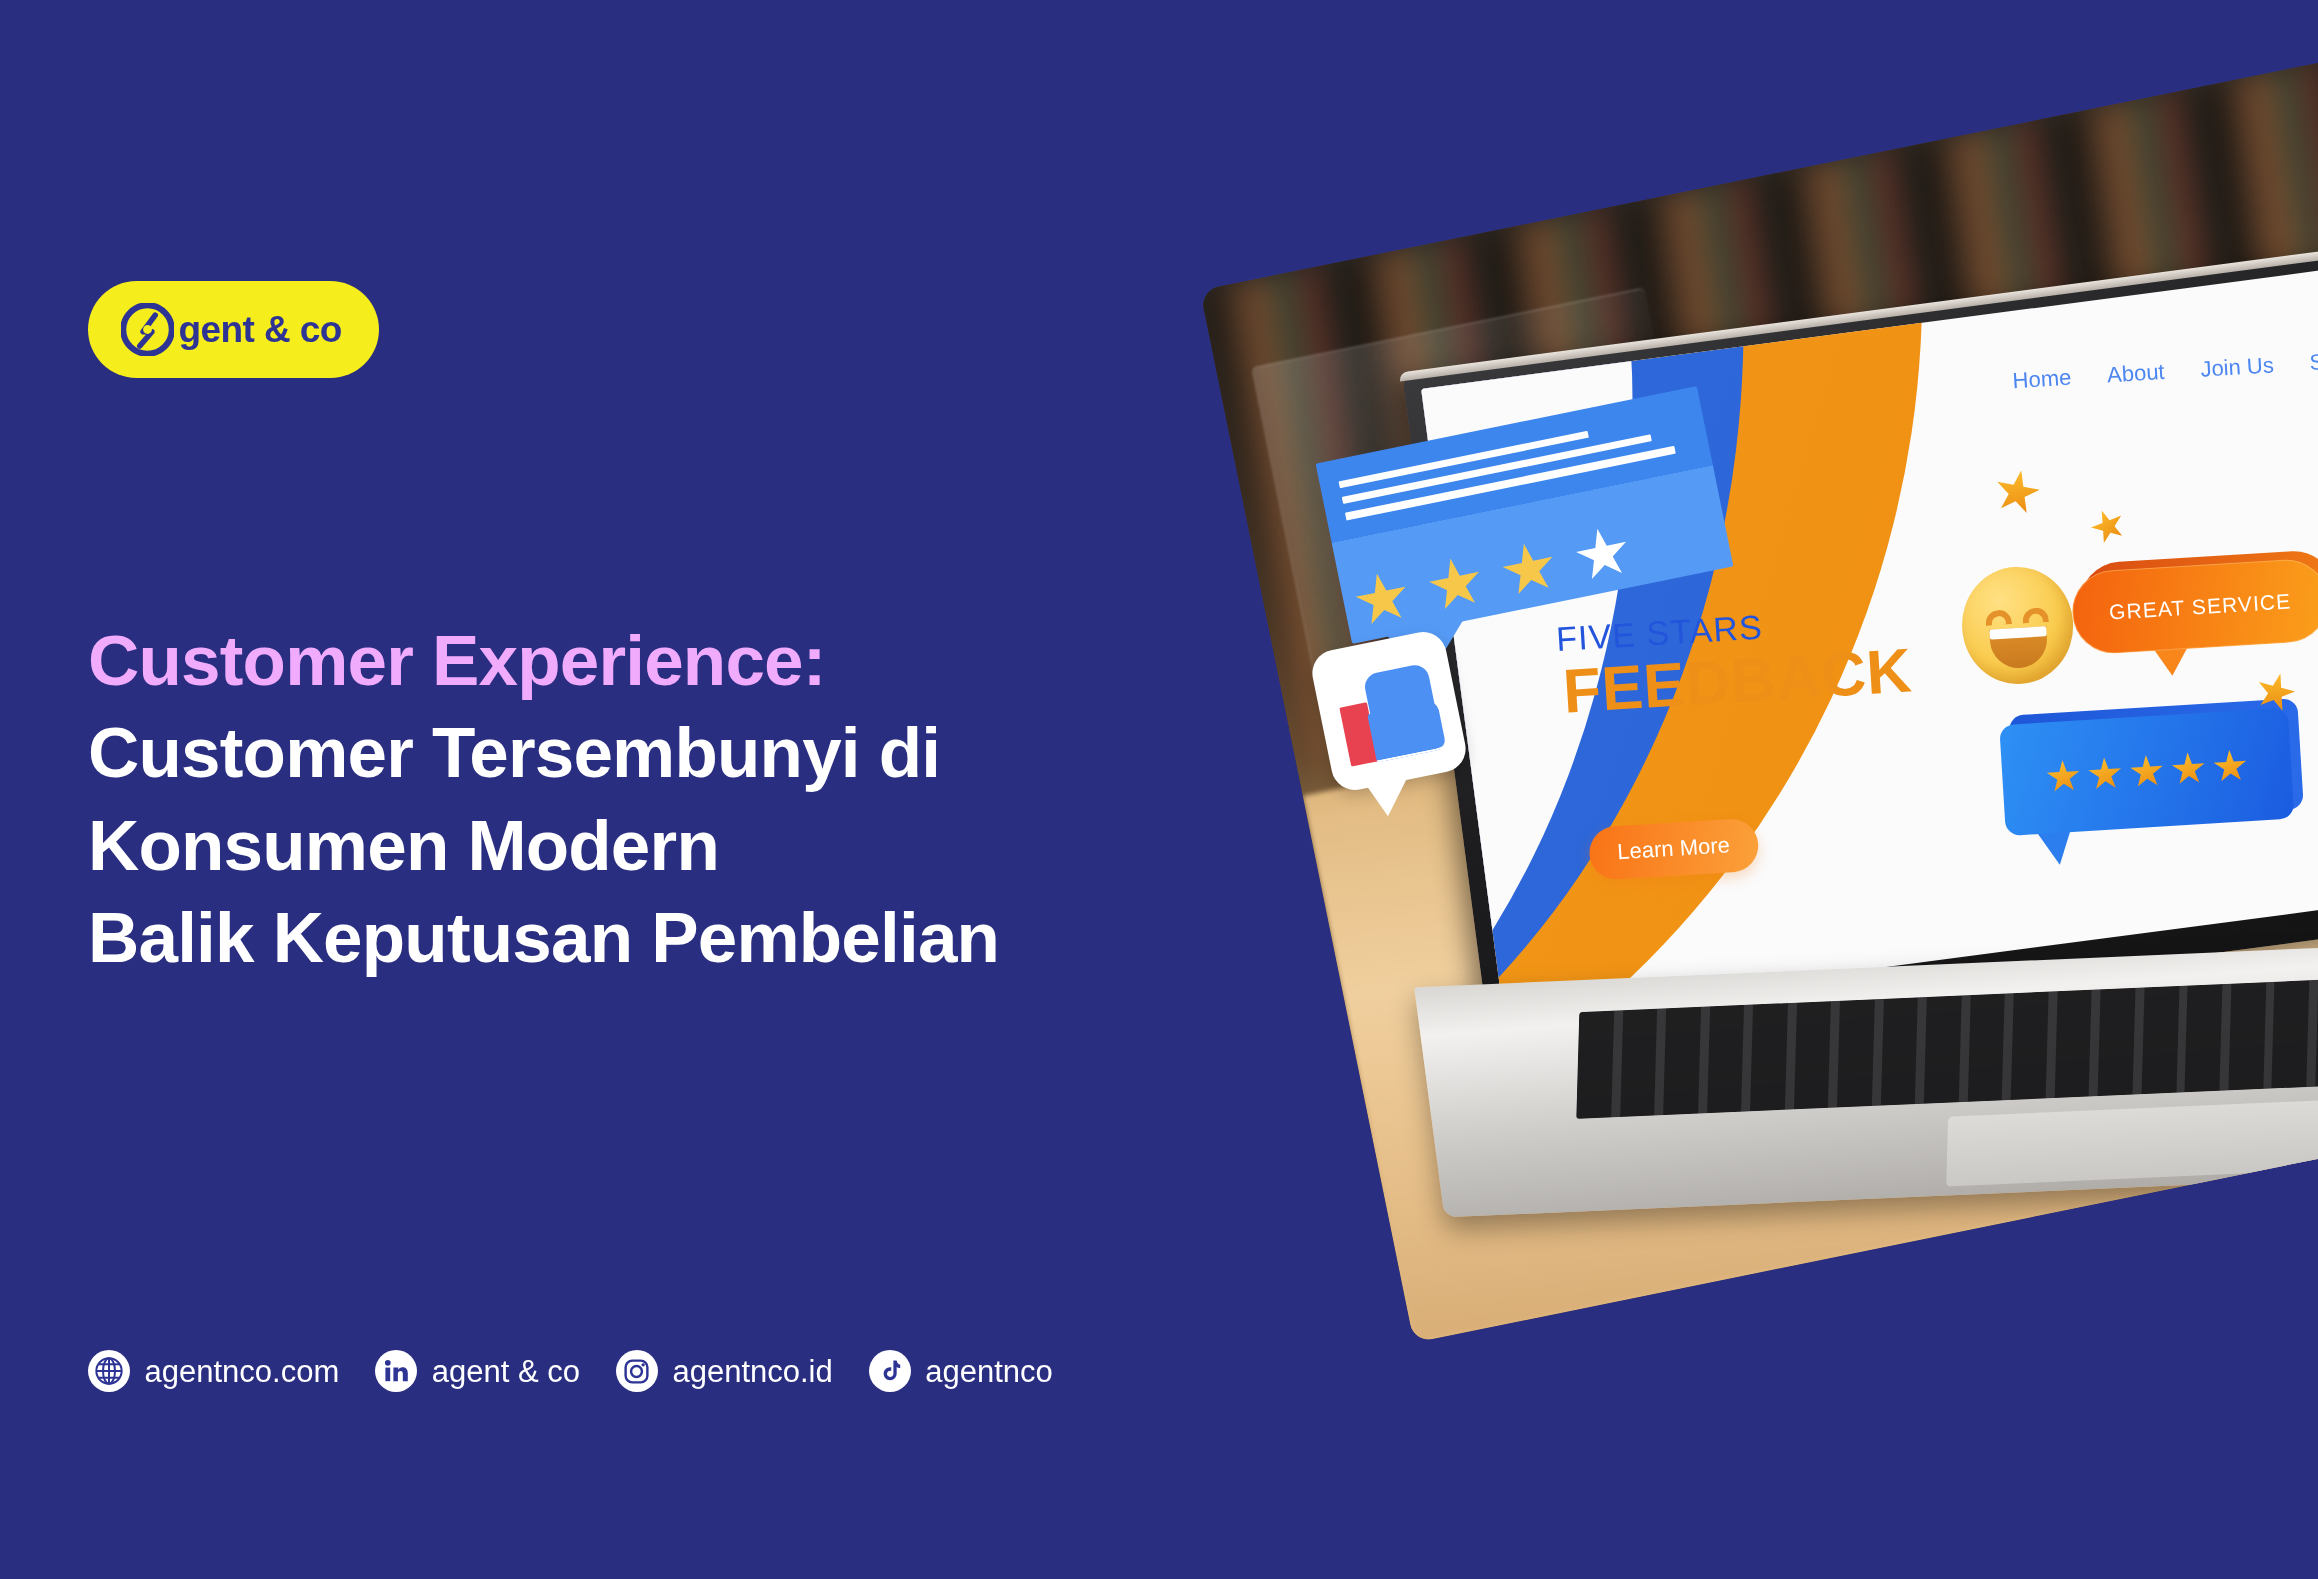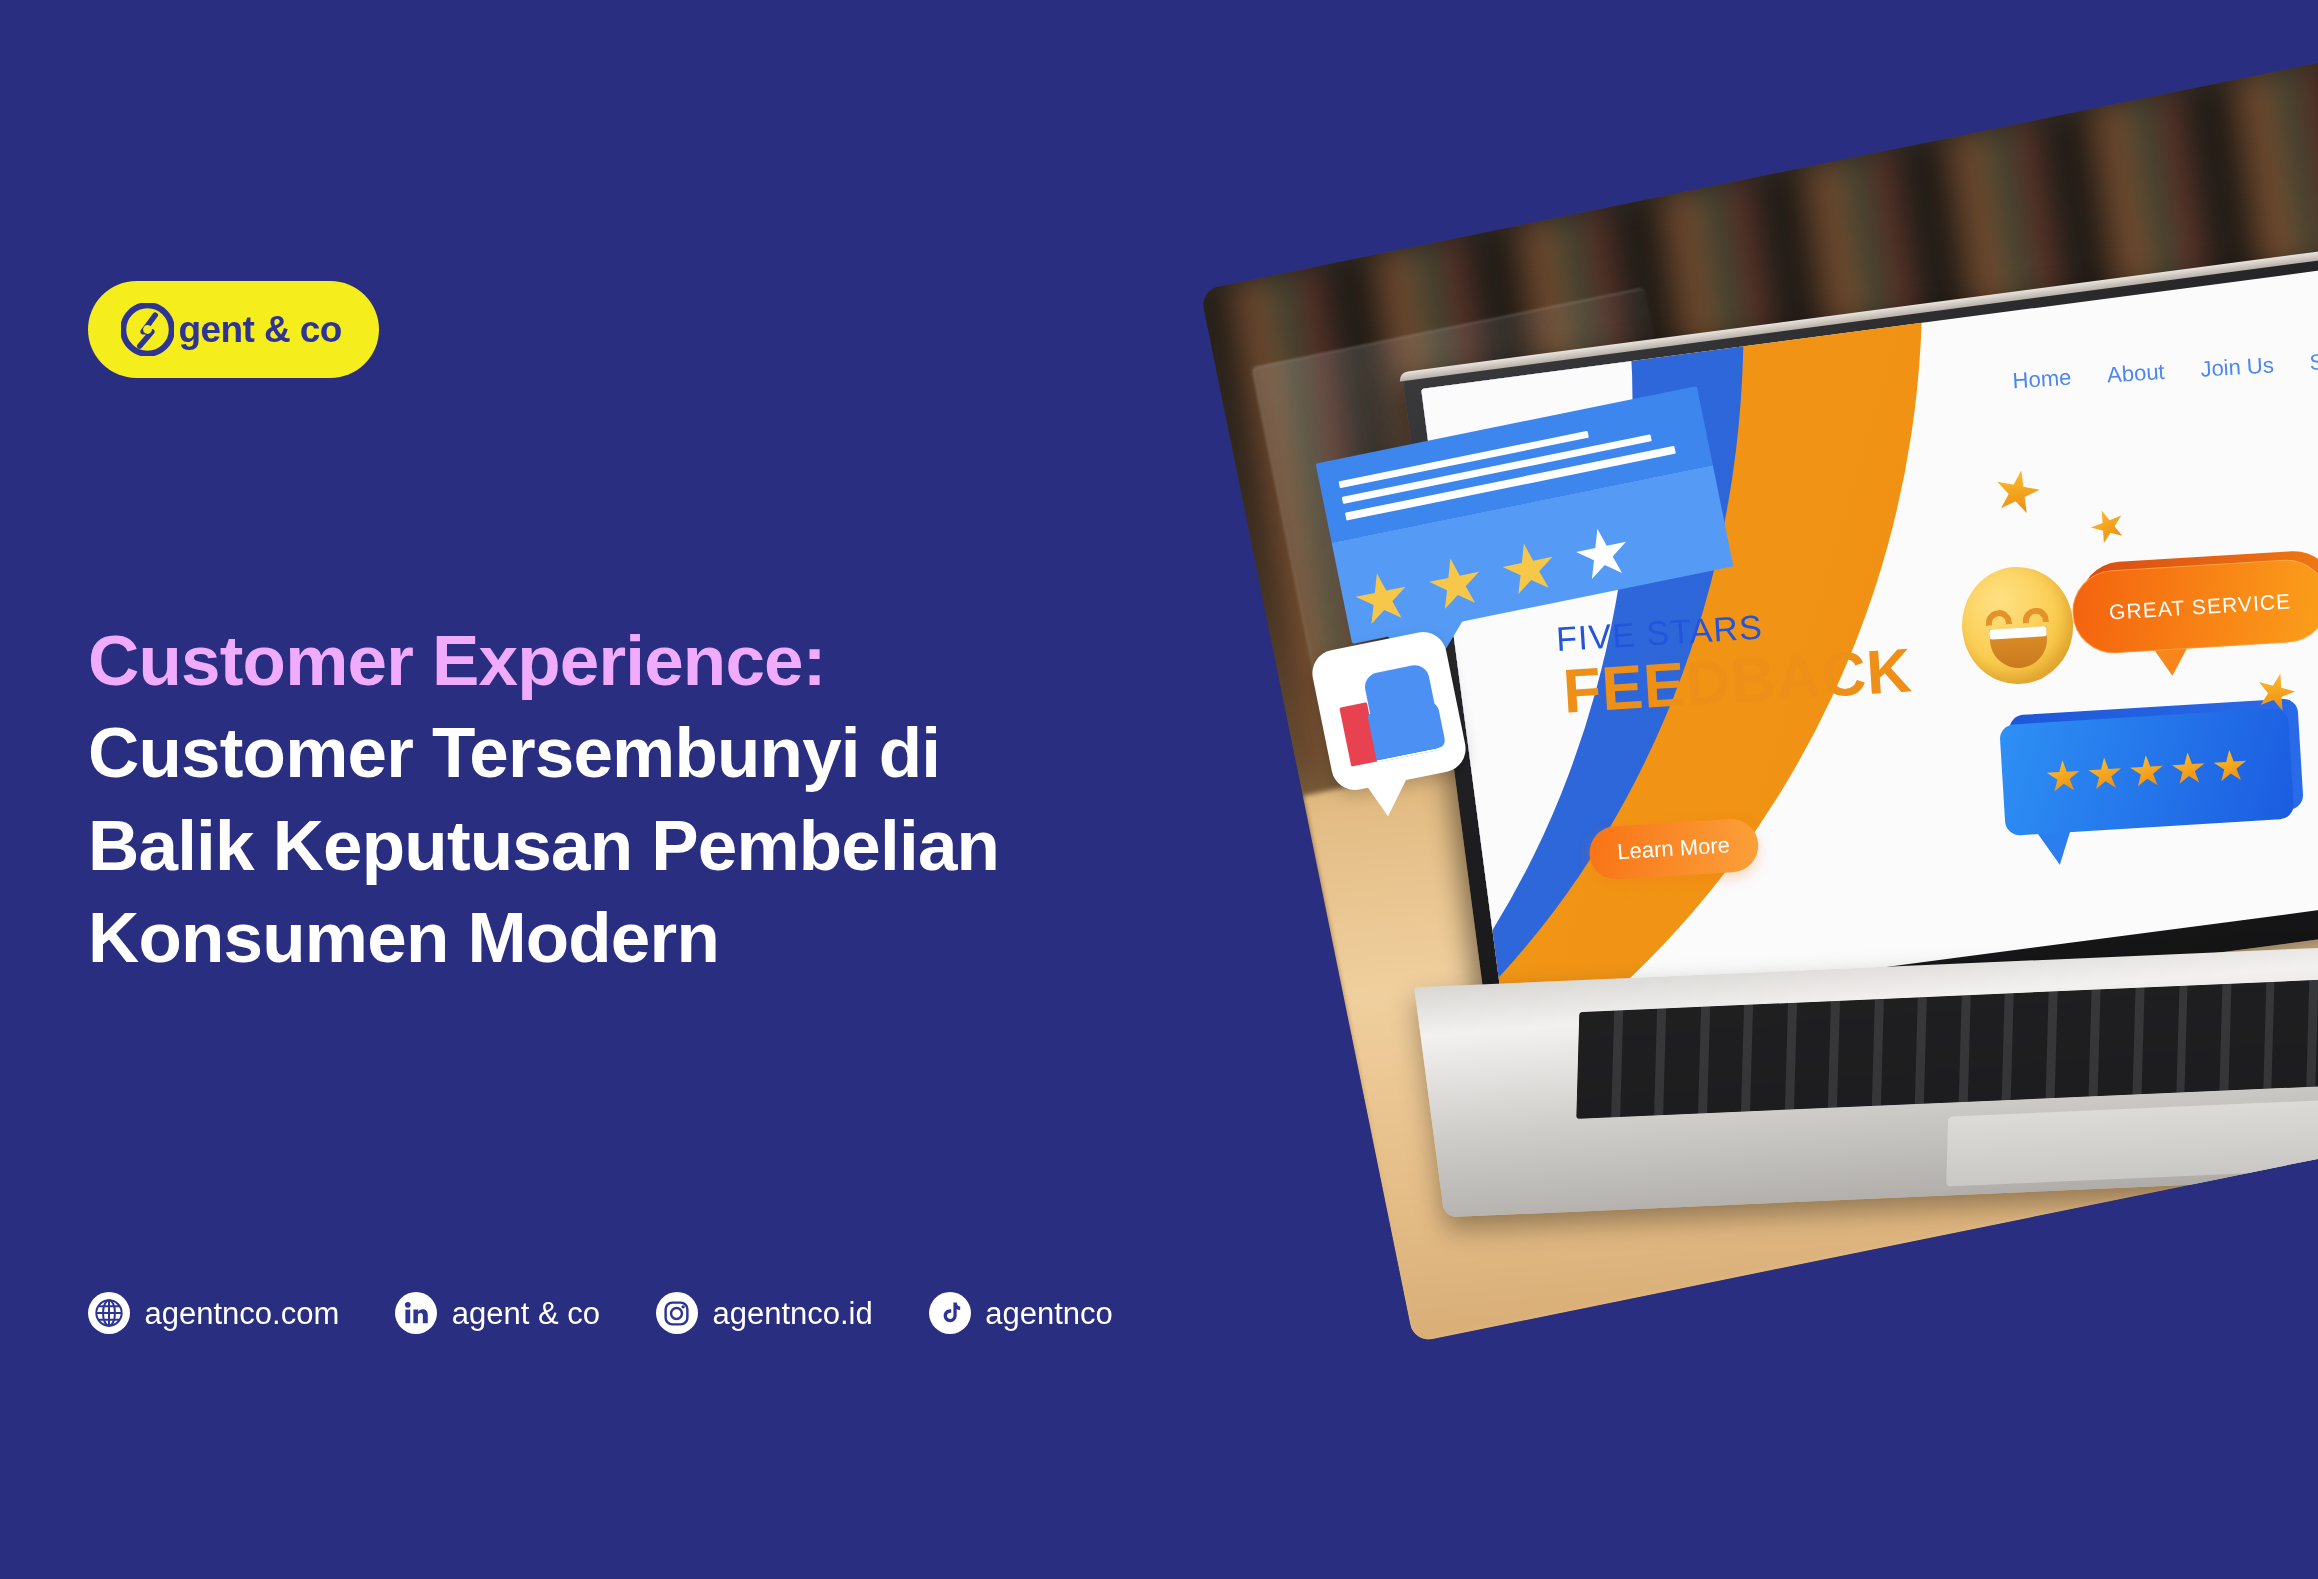--- a/index.html
+++ b/index.html
@@ -55,23 +55,23 @@
     line-height:1.30;
     letter-spacing:-0.8px;
     color:#FFFFFF;
     white-space:nowrap;
   }
   .headline .ln.accent{ color:#f0abfc; }
 
   
   .socials{
     position:absolute;
-    left:88px; top:1292px;
+    left:88px; top:1350px;
     display:flex; align-items:center;
-    gap:56px;
+    gap:36px;
   }
   .social{
     display:flex; align-items:center; gap:14.5px;
   }
   .social .badge{
     width:42px; height:42px;
     border-radius:50%;
     background:#FFFFFF;
     display:flex; align-items:center; justify-content:center;
     flex:0 0 auto;
@@ -546,22 +546,22 @@
         <path d="M62 22 L40 52 L56 52 L34 78" fill="none" stroke="#2D3494" stroke-width="10" stroke-linecap="round" stroke-linejoin="round"></path>
         <circle cx="48" cy="48" r="8" fill="#F5ED1C"></circle>
       </svg>
     </span>
     <span class="logo-word">gent &amp; co</span>
   </div>
 
   <div class="headline">
     <div class="ln accent">Customer Experience:</div>
     <div class="ln">Customer Tersembunyi di</div>
+    <div class="ln">Konsumen Modern</div>
     <div class="ln">Balik Keputusan Pembelian</div>
-    <div class="ln">Konsumen Modern</div>
   </div>
 
   <div class="socials">
 
     <div class="social">
       <span class="badge">
         <svg width="32" height="32" viewBox="0 0 48 48" aria-hidden="true">
           <circle cx="24" cy="24" r="19" fill="none" stroke="#2D3494" stroke-width="3"></circle>
           <ellipse cx="24" cy="24" rx="9" ry="19" fill="none" stroke="#2D3494" stroke-width="3"></ellipse>
           <line x1="24" y1="5" x2="24" y2="43" stroke="#2D3494" stroke-width="3"></line>

